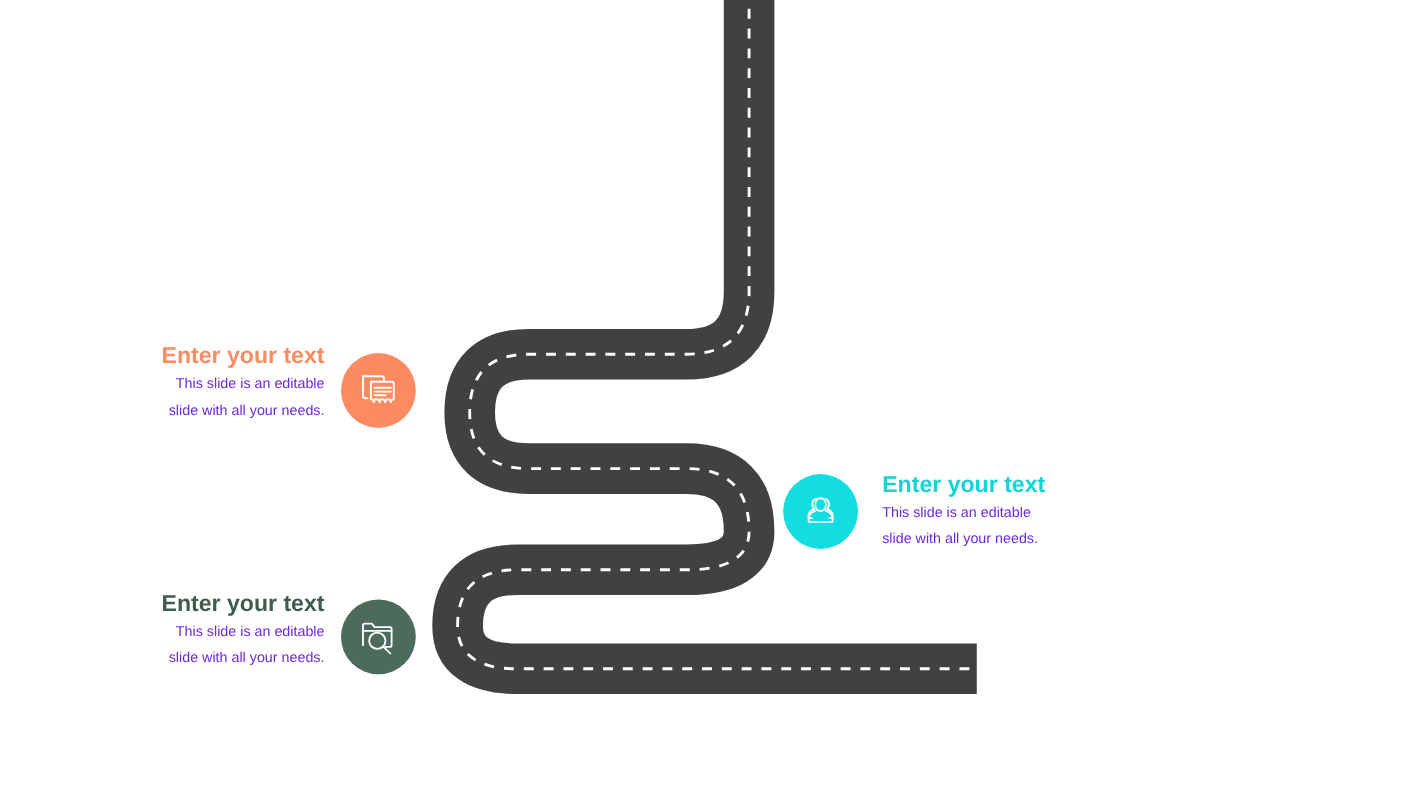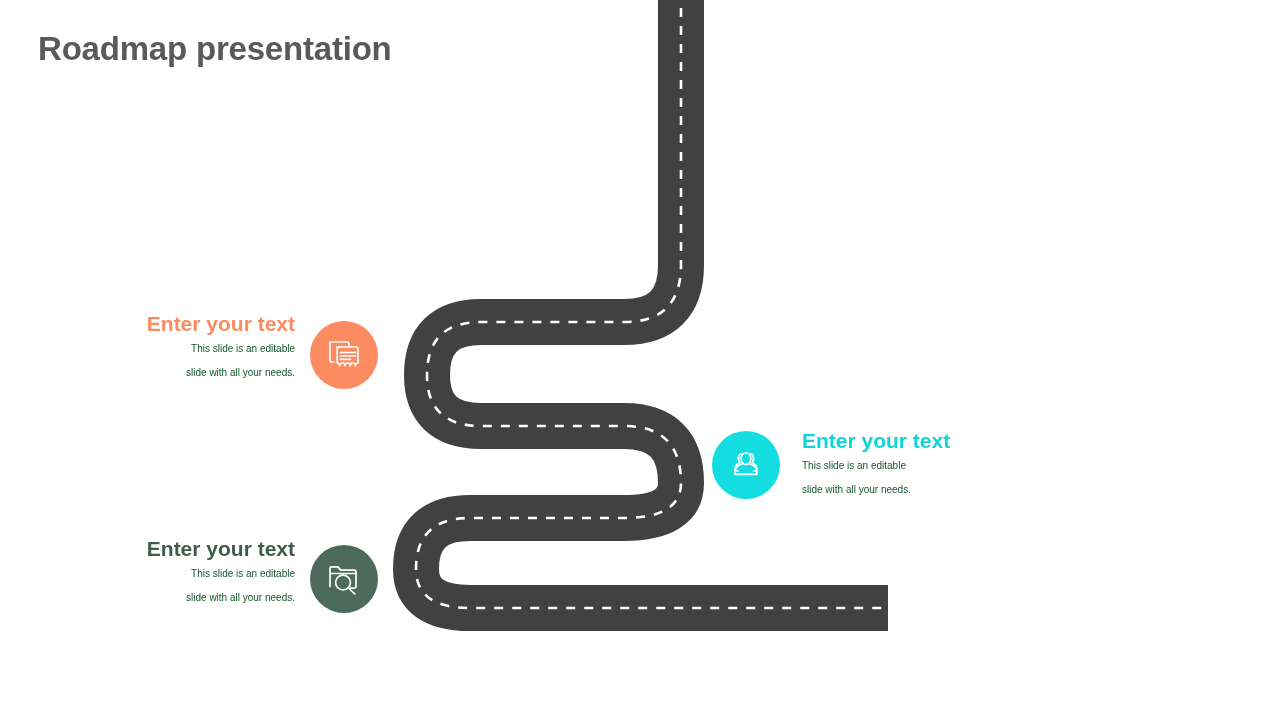--- a/index.html
+++ b/index.html
@@ -67,22 +67,22 @@
     width: 230px;
   }
   .ms-heading {
     font-size: 21px;
     font-weight: bold;
     line-height: 21px;
     margin-bottom: 3px;
     white-space: nowrap;
   }
   .ms-body-line {
-    font-size: 10px;
-    color: #14532d;
+    font-size: 13px;
+    color: #6d28d9;
     line-height: 24px;
     white-space: nowrap;
   }
 
   
   #milestone-1 { left: 0; top: 0; }
   #milestone-1 .badge { left: 310px; top: 321px; background: #fc8b62; }
   #milestone-1 .text-col { left: 65px; top: 313px; text-align: right; }
   #milestone-1 .ms-heading { color: #fb8b60; }
 
@@ -99,21 +99,20 @@
   #milestone-3 .ms-heading { color: #3f5c4d; }
 
   .badge svg { display: block; }
 </style>
 </head>
 <body>
 
 <div id="slide">
 
   <div id="title-block">
-    <div class="title-line">Roadmap presentation</div>
   </div>
 
   <svg id="road-svg" viewBox="0 0 1280 720">
 
     <path d="M 681 -10
              L 681 265
              Q 681 322 624 322
              L 481 322
              Q 427 322 427 375
              Q 427 426 481 426

